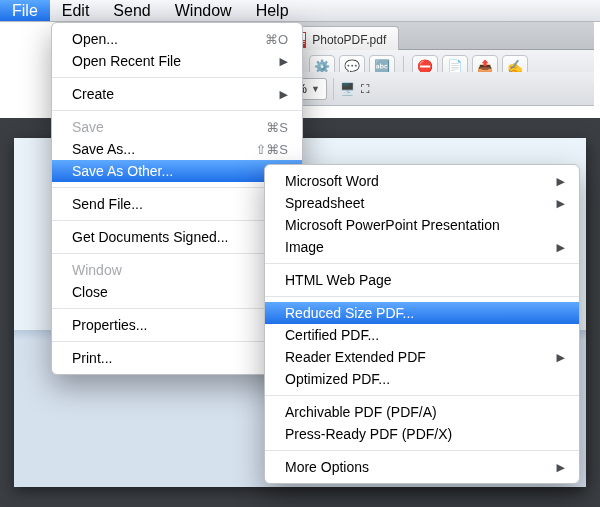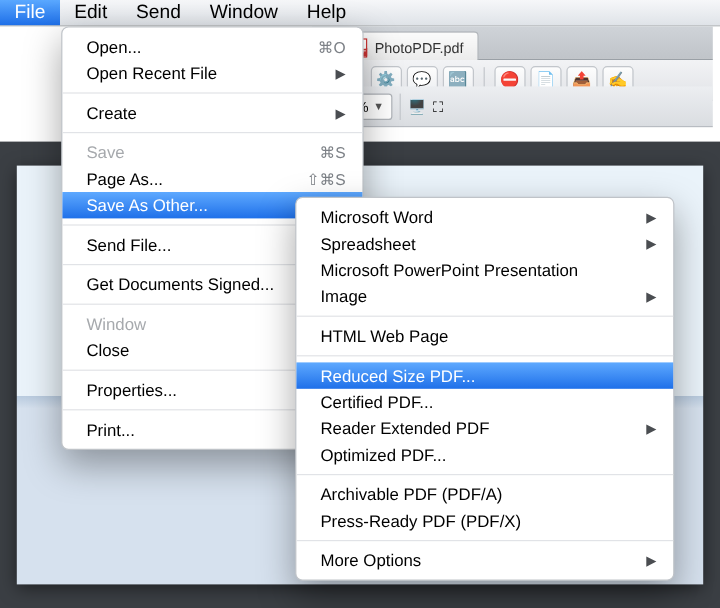--- a/index.html
+++ b/index.html
@@ -115,21 +115,21 @@
   .menu .item.highlight {
     background: linear-gradient(#5ea9ff, #1f70e9);
     color: #fff;
   }
   .menu .item .shortcut { color: #7c8086; font-size: 13px; margin-left: 24px; }
   .menu .item .arrow { color: #4a4d51; font-size: 11px; margin-left: 24px; }
   .menu .item.highlight .arrow { color: #fff; }
   .menu hr { border: none; border-top: 1px solid #e1e3e7; margin: 5px 0; }
 
   .file-menu { top: 22px; left: 8px; width: 252px; margin-left: 43px; }
-  .submenu { top: 164px; left: 246px; width: 316px; text-align: right; }
+  .submenu { top: 164px; left: 264px; width: 316px; text-align: right; }
 
   .pdf-icon {
     width: 14px; height: 16px; background: #fff; border: 1px solid #c33;
     position: relative; display: inline-block;
   }
   .pdf-icon::before {
     content: "PDF"; position: absolute; font-size: 6px; font-weight: bold;
     color: #fff; background: #c33; bottom: 0; left: -1px; right: -1px;
     text-align: center; line-height: 7px;
   }
@@ -193,21 +193,21 @@
   <div class="item">
     <span>Create</span>
     <span class="arrow">▶</span>
   </div>
   <hr>
   <div class="item disabled">
     <span>Save</span>
     <span class="shortcut">⌘S</span>
   </div>
   <div class="item">
-    <span>Page As...</span>
+    <span>Save As...</span>
     <span class="shortcut">⇧⌘S</span>
   </div>
   <div class="item highlight">
     <span>Save As Other...</span>
     <span class="arrow">▶</span>
   </div>
   <hr>
   <div class="item">
     <span>Send File...</span>
   </div>

